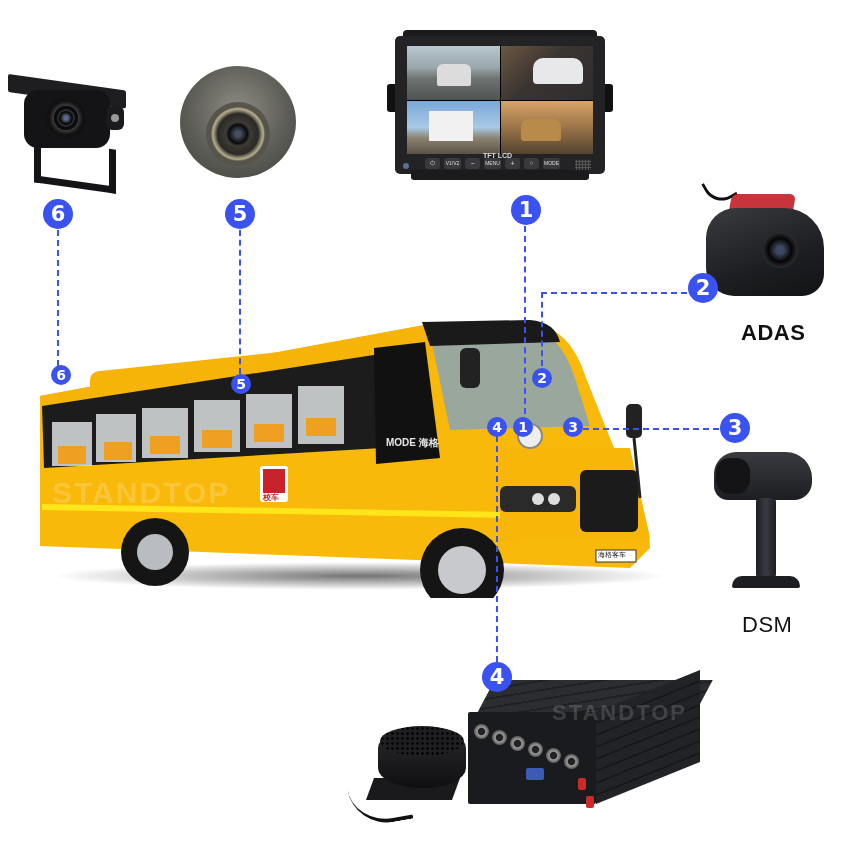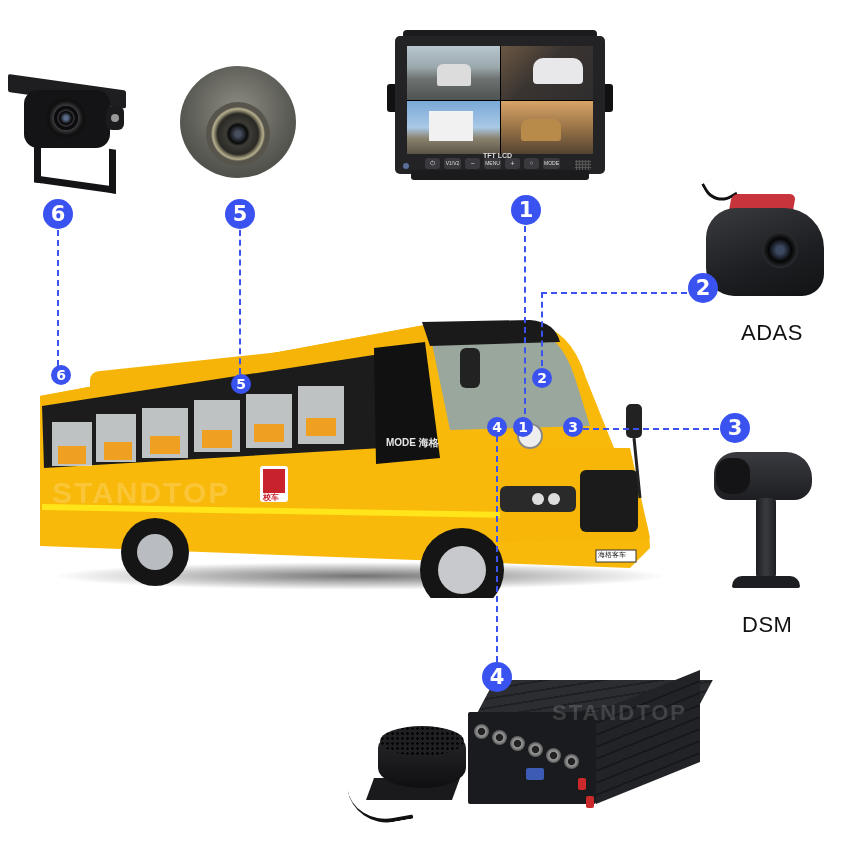--- a/index.html
+++ b/index.html
@@ -69,21 +69,21 @@
   </div>
   <div class="abs" style="left:46px;top:56px;width:24px;height:24px;border-radius:50%;background:radial-gradient(#485060 15%,#0a0a0a 55%,#3a3a36 70%);"></div>
 </div>
 
 <div class="abs" style="left:700px;top:176px;width:130px;height:125px;">
   <div class="abs" style="left:6px;top:0;width:24px;height:24px;border-left:3px solid #111;border-bottom:3px solid #111;border-radius:0 0 0 20px;transform:rotate(-30deg);"></div>
   <div class="abs" style="left:30px;top:18px;width:64px;height:22px;background:#c8343c;border-radius:6px 6px 2px 2px;transform:skewX(-10deg);"></div>
   <div class="abs" style="left:6px;top:32px;width:118px;height:88px;background:linear-gradient(160deg,#3a3b3f 0%,#1d1e21 60%,#121315 100%);border-radius:30px 40px 22px 28px;"></div>
   <div class="abs" style="left:62px;top:56px;width:36px;height:36px;border-radius:50%;background:radial-gradient(#3c4760 15%,#050505 45%,#2b2c30 70%,#1c1c1e 100%);"></div>
 </div>
-<div class="label" style="left:741px;top:320px;">ADAS</div>
+<div class="label" style="left:741px;top:320px;font-weight:bold;">ADAS</div>
 
 <div class="abs" style="left:710px;top:448px;width:110px;height:150px;">
   <div class="abs" style="left:4px;top:4px;width:98px;height:48px;background:linear-gradient(#3a3b40,#1d1e22);border-radius:22px 26px 18px 14px;"></div>
   <div class="abs" style="left:6px;top:10px;width:34px;height:36px;background:#141417;border-radius:14px;"></div>
   <div class="abs" style="left:46px;top:50px;width:20px;height:80px;background:linear-gradient(90deg,#1d1e22,#3a3b40,#1d1e22);border-radius:4px;"></div>
   <div class="abs" style="left:22px;top:128px;width:68px;height:12px;background:#1d1e22;border-radius:10px 10px 2px 2px;"></div>
 </div>
 <div class="label" style="left:742px;top:612px;">DSM</div>
 
 <div class="abs" style="left:350px;top:720px;width:120px;height:110px;">

